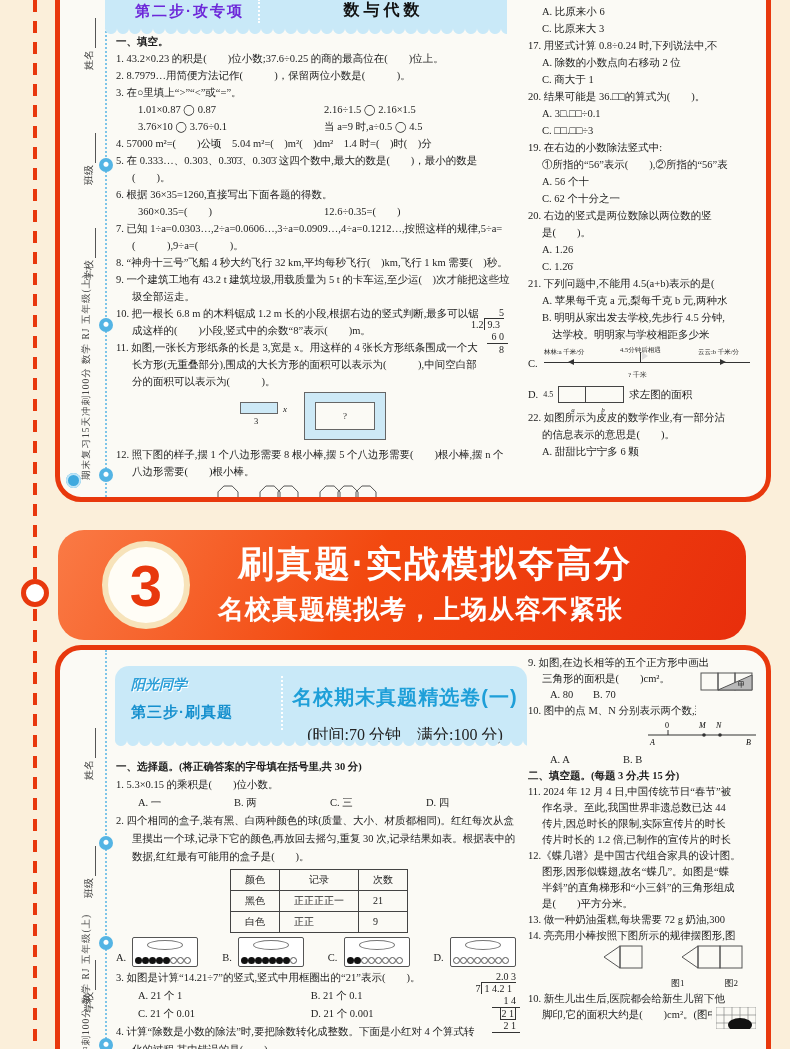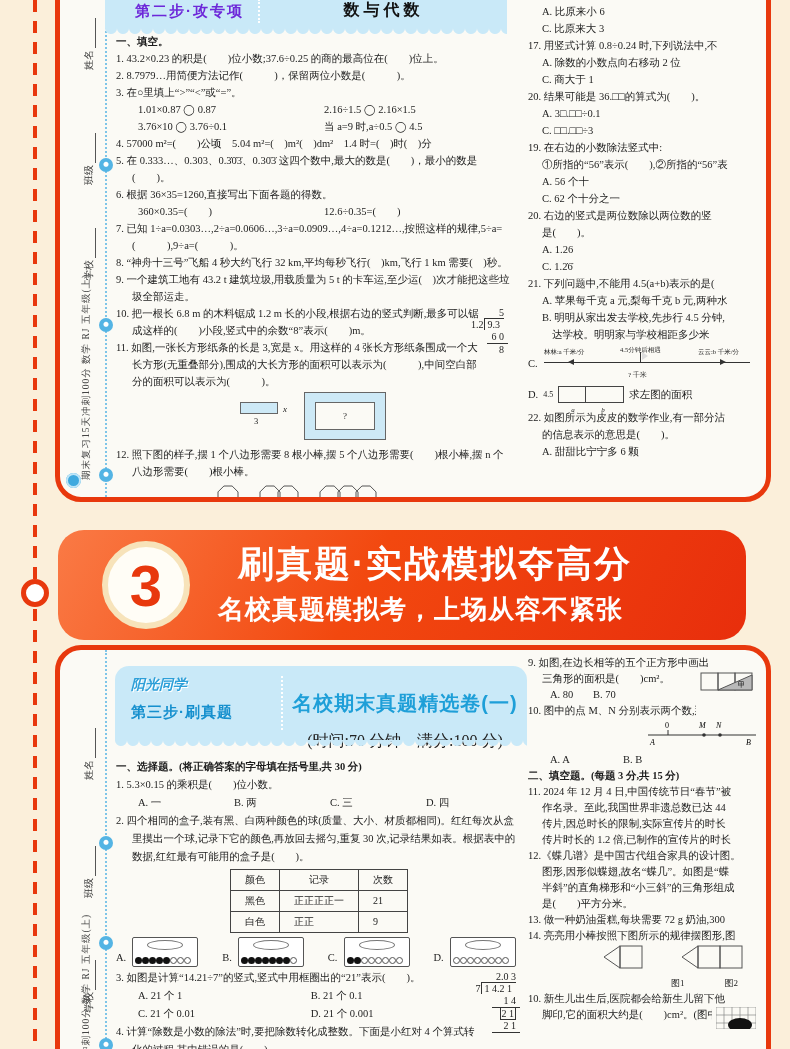--- a/index.html
+++ b/index.html
@@ -64,21 +64,21 @@
   .octrow{display:flex;justify-content:center;align-items:center;gap:4px;margin:2px 0;}
   
   .s2head{position:absolute;left:55px;top:16px;width:412px;height:74px;background:#C9E9F8;border-radius:14px 14px 0 0;display:flex;}
   .s2brand{width:150px;padding:10px 0 0 16px;}
   .brandlogo{font-family:"Liberation Sans","DejaVu Sans",sans-serif;font-weight:bold;font-style:italic;
              font-size:14px;color:#2D9FD8;text-shadow:1px 1px 0 #fff;}
   .stepname{margin-top:9px;font-family:"Liberation Sans","DejaVu Sans",sans-serif;font-weight:bold;
             font-size:15px;color:#1690CE;letter-spacing:1px;}
   .s2sep{border-left:2px dotted #fff;height:54px;margin-top:10px;}
   .s2title{flex:1;text-align:center;}
-  .s2title .t{margin-top:24px;font-family:"Liberation Sans","DejaVu Sans",sans-serif;font-weight:bold;
+  .s2title .t{margin-top:18px;font-family:"Liberation Sans","DejaVu Sans",sans-serif;font-weight:bold;
               font-size:20px;color:#1E9FD8;letter-spacing:1px;}
   .s2title .m{margin-top:14px;font-size:16px;color:#222;}
   
   .tbl{border-collapse:collapse;margin:3px auto;font-size:10px;}
   .tbl td,.tbl th{border:1px solid #444;padding:1px 14px;font-weight:normal;height:14px;}
   
   .ballrow{display:flex;align-items:flex-end;gap:6px;margin:4px 0 2px 0;}
   .ballrow .lbl{font-size:10.5px;}
   .bbox{position:relative;width:64px;height:28px;border:1px solid #555;border-radius:2px;background:#fff;}
   .bbox .open{position:absolute;left:14px;top:2px;width:34px;height:8px;border:1px solid #777;border-radius:50%;}

